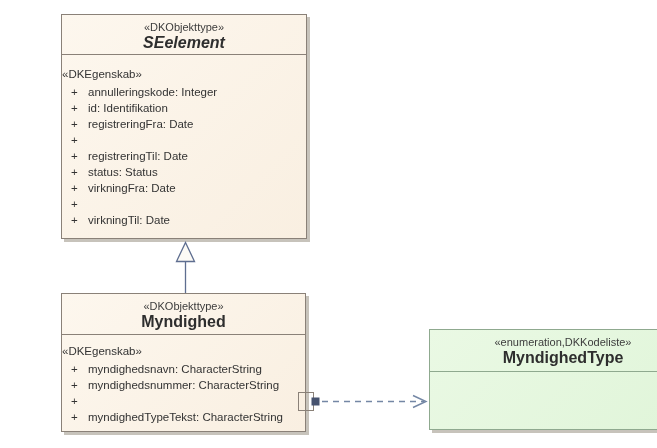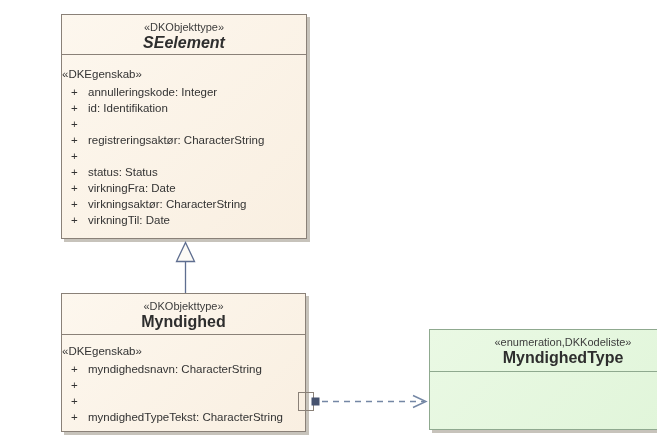--- a/index.html
+++ b/index.html
@@ -80,39 +80,39 @@
       <div class="attr-row">
         <span class="attr-vis">+</span>
         <span class="attr-text">annulleringskode: Integer</span>
       </div>
       <div class="attr-row">
         <span class="attr-vis">+</span>
         <span class="attr-text">id: Identifikation</span>
       </div>
       <div class="attr-row">
         <span class="attr-vis">+</span>
+        <span class="attr-text">registreringFra: Date</span>
       </div>
       <div class="attr-row">
         <span class="attr-vis">+</span>
-        <span class="attr-text">registreringsaktør: CharacterString</span>
       </div>
       <div class="attr-row">
         <span class="attr-vis">+</span>
+        <span class="attr-text">registreringTil: Date</span>
       </div>
       <div class="attr-row">
         <span class="attr-vis">+</span>
         <span class="attr-text">status: Status</span>
       </div>
       <div class="attr-row">
         <span class="attr-vis">+</span>
         <span class="attr-text">virkningFra: Date</span>
       </div>
       <div class="attr-row">
         <span class="attr-vis">+</span>
-        <span class="attr-text">virkningsaktør: CharacterString</span>
       </div>
       <div class="attr-row">
         <span class="attr-vis">+</span>
         <span class="attr-text">virkningTil: Date</span>
       </div>
     </div>
   </div>
 
   <div class="uml-class" id="cls-myndighed">
     <div class="class-header">
@@ -120,20 +120,21 @@
       <div class="class-name">Myndighed</div>
     </div>
     <div class="class-body">
       <div class="section-label">«DKEgenskab»</div>
       <div class="attr-row">
         <span class="attr-vis">+</span>
         <span class="attr-text">myndighedsnavn: CharacterString</span>
       </div>
       <div class="attr-row">
         <span class="attr-vis">+</span>
+        <span class="attr-text">myndighedsnummer: CharacterString</span>
       </div>
       <div class="attr-row">
         <span class="attr-vis">+</span>
       </div>
       <div class="attr-row">
         <span class="attr-vis">+</span>
         <span class="attr-text">myndighedTypeTekst: CharacterString</span>
       </div>
     </div>
   </div>

